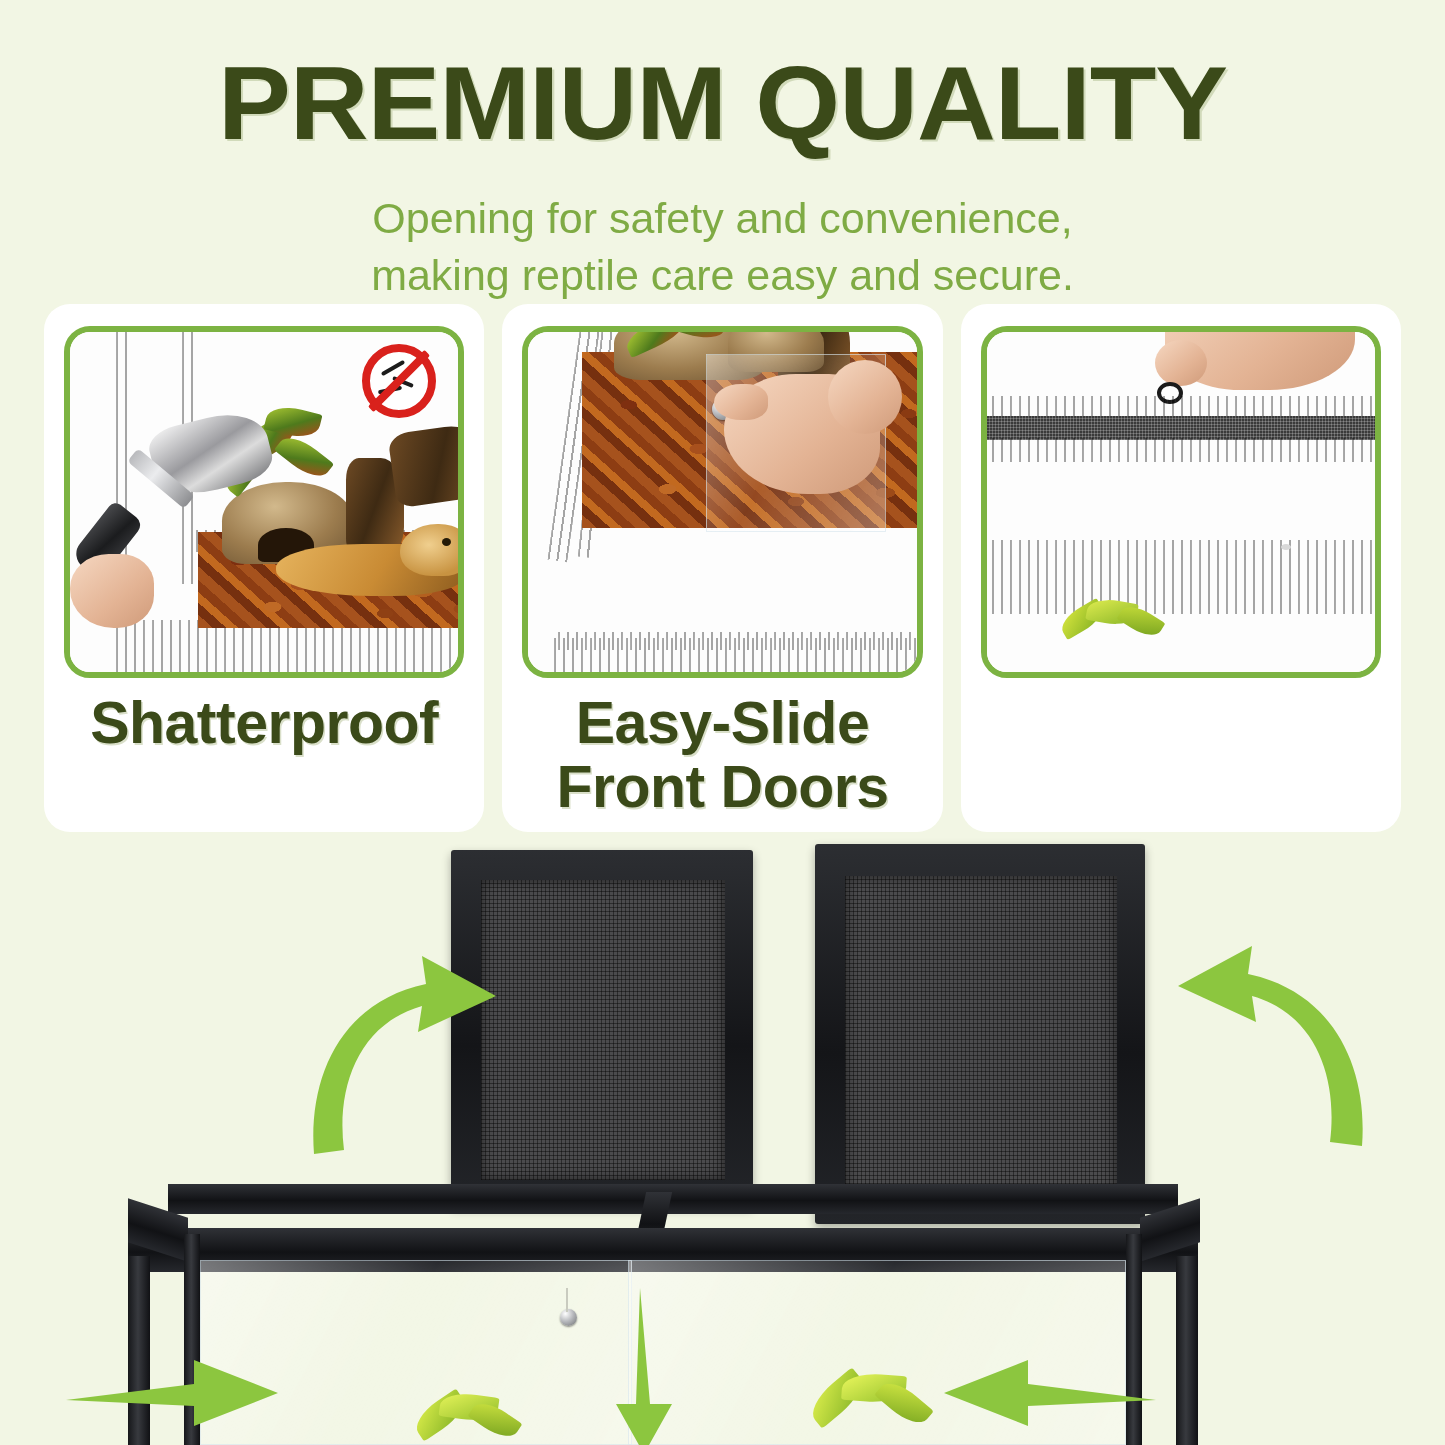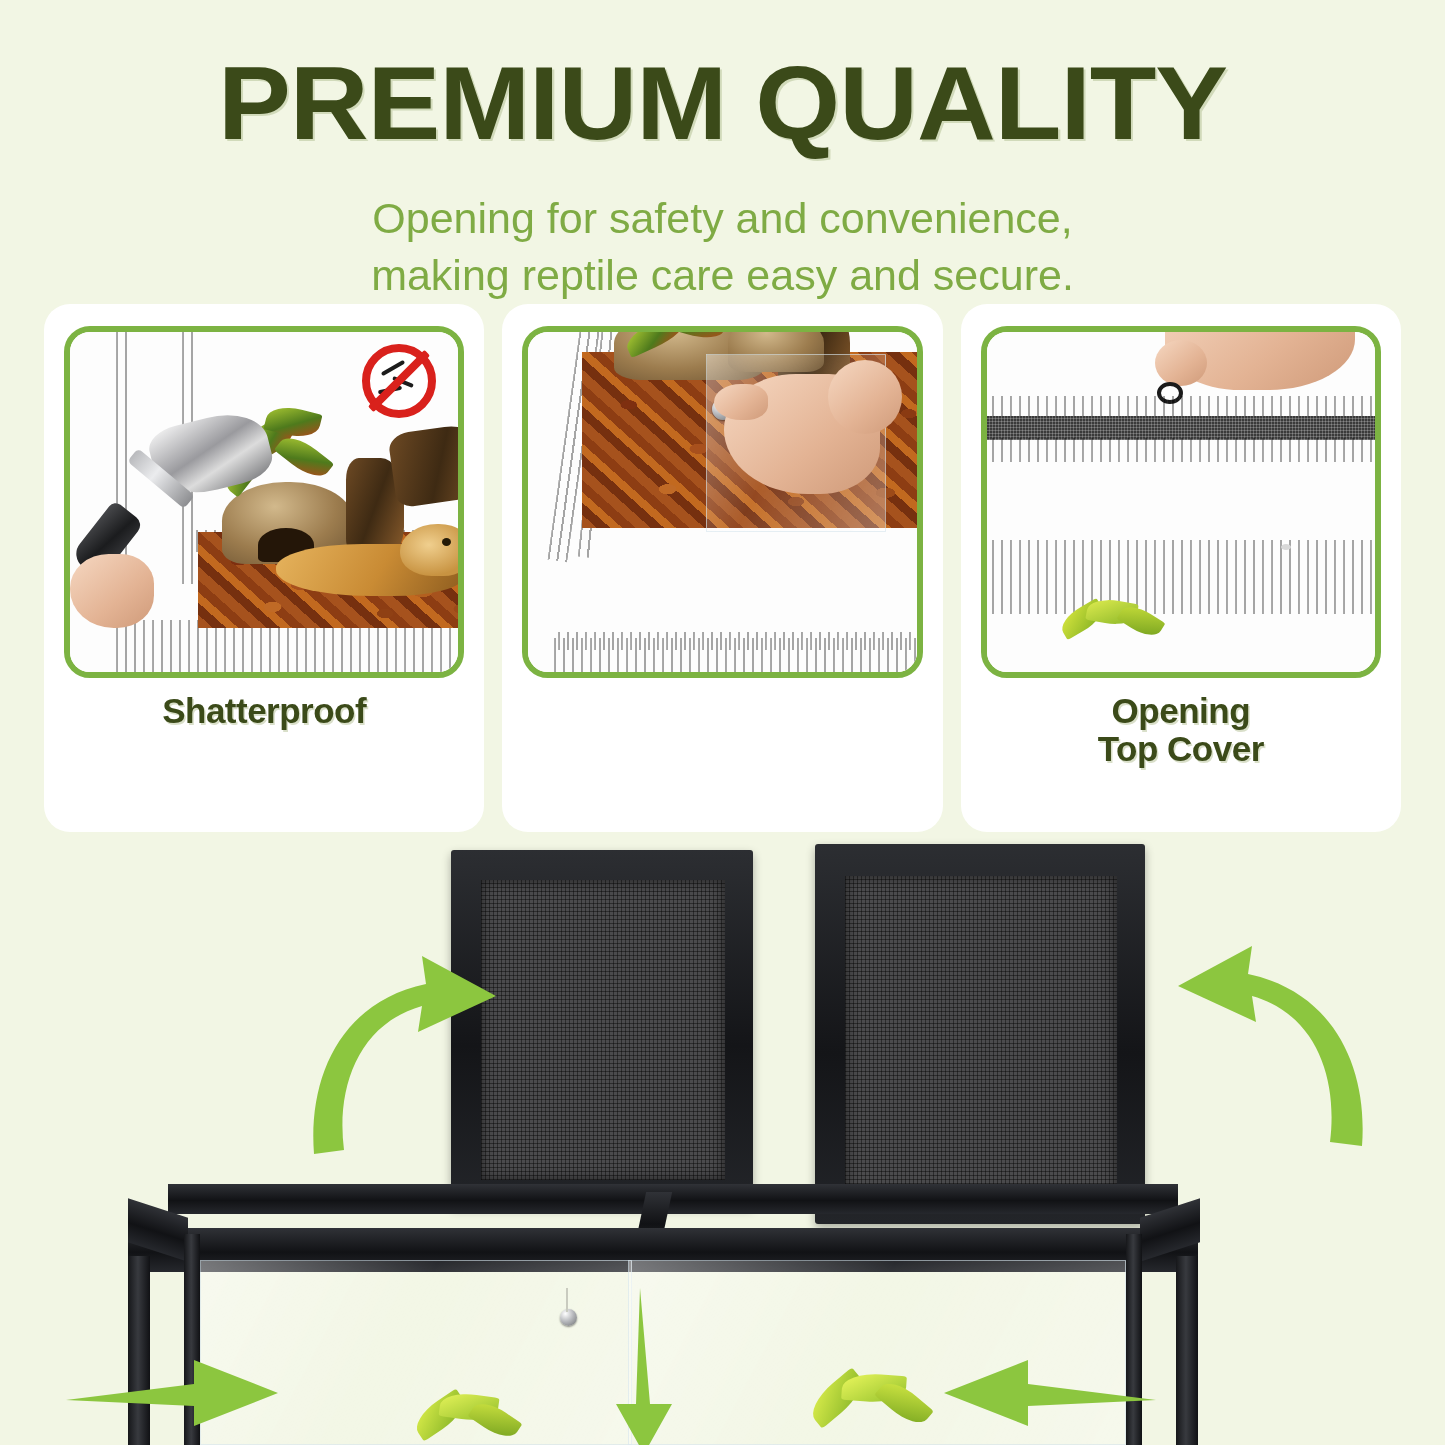--- a/index.html
+++ b/index.html
@@ -55,21 +55,21 @@
     border:6px solid #7cb342;
     border-radius:26px;
     overflow:hidden;
     position:relative;
     background:#fff;
   }
   .card-label {
     margin-top:14px;
     text-align:center;
     color:#3b4a19;
-    font-size:35px;
+    font-size:59px;
     font-weight:bold;
     line-height:1.08;
     letter-spacing:-0.5px;
     text-shadow:1.5px 1.5px 0 rgba(160,175,120,.4);
   }
   .card-label span { display:block; }
 
   
   .tank-frame-v { position:absolute; background:linear-gradient(90deg,#15161a,#32343a,#101114); }
   .tank-frame-h { position:absolute; background:linear-gradient(180deg,#2a2c30,#101114 60%,#26282c); }
@@ -269,20 +269,24 @@
       <div class="tank-frame-h woodgrain" style="left:26px;bottom:0;width:100%;height:34px;"></div>
 
       <div class="glass" style="left:178px;top:22px;width:180px;height:178px;"></div>
 
       <div class="knob" style="left:184px;top:66px;width:22px;height:22px;"></div>
 
       <div class="hand" style="left:196px;top:42px;width:156px;height:120px;border-radius:48% 34% 40% 56%;"></div>
       <div class="hand" style="left:300px;top:28px;width:74px;height:74px;border-radius:50%;"></div>
       <div class="hand" style="left:186px;top:52px;width:54px;height:36px;border-radius:50% 40% 40% 50%;"></div>
     </div>
+    <div class="card-label">
+      <span>Easy-Slide</span>
+      <span>Front Doors</span>
+    </div>
   </div>
 
   <div class="card">
     <div class="card-photo">
       <div style="position:absolute;inset:0;background:#fdfdfd;"></div>
 
       <div class="hand" style="left:178px;top:-52px;width:190px;height:110px;border-radius:44% 34% 46% 40%;"></div>
       <div class="hand" style="left:168px;top:8px;width:52px;height:46px;border-radius:50%;"></div>
 
       <div style="position:absolute;left:170px;top:50px;width:26px;height:22px;border:4px solid #1a1a1a;border-radius:50%;"></div>
@@ -291,24 +295,20 @@
       <div class="mesh-strip" style="left:-4px;top:84px;width:104%;height:24px;"></div>
       <div class="tank-frame-h woodgrain" style="left:-4px;top:106px;width:104%;height:24px;"></div>
 
       <div class="tank-frame-h woodgrain" style="left:-4px;top:208px;width:104%;height:16px;"></div>
       <div class="tank-frame-h woodgrain" style="left:-4px;top:224px;width:104%;height:58px;"></div>
       <div style="position:absolute;left:294px;top:212px;width:10px;height:6px;background:#d8d8d8;border-radius:50%;"></div>
 
       <div class="plant-leaf" style="left:72px;top:276px;width:46px;height:22px;background:linear-gradient(150deg,#dbe83f,#7fae22);transform:rotate(-30deg);"></div>
       <div class="plant-leaf" style="left:100px;top:268px;width:50px;height:24px;background:linear-gradient(150deg,#e4ef52,#86b426);transform:rotate(10deg);"></div>
       <div class="plant-leaf" style="left:132px;top:278px;width:44px;height:22px;background:linear-gradient(150deg,#cde23c,#6f9d1d);transform:rotate(32deg);"></div>
-    </div>
-    <div class="card-label">
-      <span>Opening</span>
-      <span>Top Cover</span>
     </div>
   </div>
 
 </div>
 
 <div class="hero">
 
   <div class="lid woodgrain" style="left:451px;top:14px;width:302px;height:356px;"></div>
   <div class="lid-screen" style="left:481px;top:44px;width:244px;height:300px;"></div>
 

